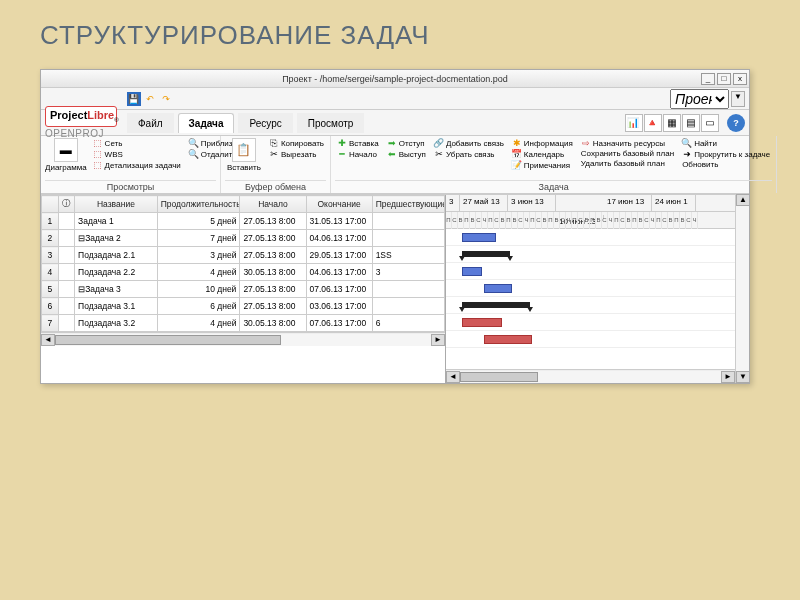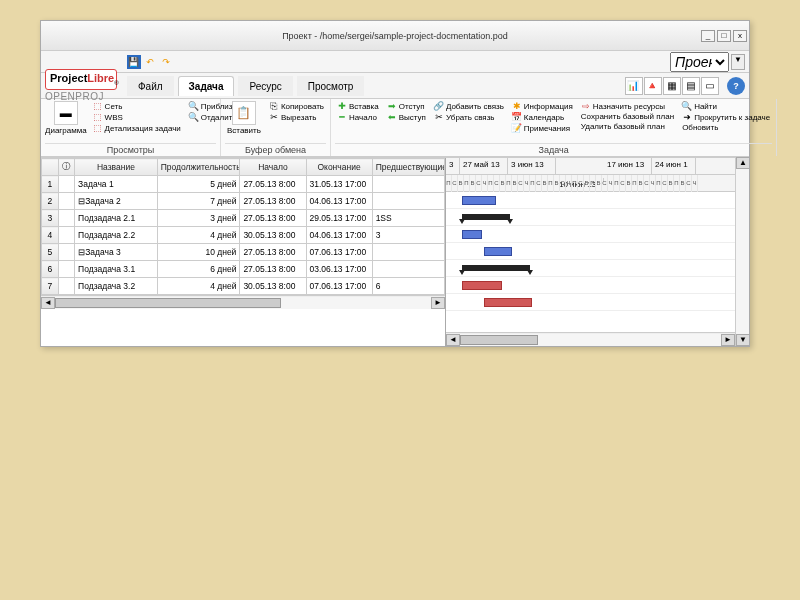--- a/index.html
+++ b/index.html
@@ -1,20 +1,20 @@
 <!DOCTYPE html>
 <html><head>
 <meta charset="utf-8">
 <style>
   * { box-sizing: border-box; margin: 0; padding: 0; font-family: Arial, sans-serif; }
   body { background: #e8d8a8; width: 800px; height: 600px; overflow: hidden; position: relative; }
   .slide { padding: 20px 40px; }
   .slide-title { font-size: 26px; color: #5a6a7a; letter-spacing: 1px; margin-bottom: 18px; font-weight: normal; }
   .app-window { width: 710px; background: #f0f0f0; border: 1px solid #aaa; font-size: 9px; box-shadow: 2px 2px 6px rgba(0,0,0,0.2); }
-  .titlebar { background: linear-gradient(#fafafa,#e5e5e5); border-bottom: 1px solid #ccc; height: 30px; display: flex; align-items: center; position: relative; }
+  .titlebar { background: linear-gradient(#fafafa,#e5e5e5); border-bottom: 1px solid #ccc; height: 18px; display: flex; align-items: center; position: relative; }
   .titlebar-title { flex: 1; text-align: center; font-size: 9px; color: #333; }
   .window-controls { position: absolute; right: 2px; display: flex; gap: 2px; }
   .wc { width: 14px; height: 12px; border: 1px solid #999; background: #f5f5f5; font-size: 8px; line-height: 10px; text-align: center; }
   .ribbon-row { display: flex; align-items: center; background: #f5f5f5; border-bottom: 1px solid #ccc; }
   .logo-box { width: 80px; padding: 2px 4px; }
   .logo { background: #fff; border: 1px solid #d44; border-radius: 3px; padding: 2px 4px; font-size: 11px; }
   .logo .p1 { color: #000; font-weight: bold; }
   .logo .p2 { color: #c33; font-weight: bold; }
   .openproj { font-size: 10px; color: #888; margin-top: 1px; letter-spacing: 0.5px; }
   .qat { display: flex; gap: 2px; padding: 2px 6px; }
@@ -65,20 +65,21 @@
   .scrollbar-v { width: 14px; background:#eee; border-left:1px solid #ccc; display:flex; flex-direction:column; }
   .content-wrap { display:flex; }
   .indent1 { padding-left: 10px; }
   .indent2 { padding-left: 20px; margin-left: 11px; }
   .summary { font-weight: normal; }
 </style>
 </head>
 <body>
 
 <div class="slide">
+  <h1 class="slide-title">СТРУКТУРИРОВАНИЕ ЗАДАЧ</h1>
 
   <div class="app-window">
 
     <div class="titlebar">
       <div class="titlebar-title">Проект - /home/sergei/sample-project-docmentation.pod</div>
       <div class="window-controls">
         <div class="wc">_</div>
         <div class="wc">□</div>
         <div class="wc">x</div>
       </div>

